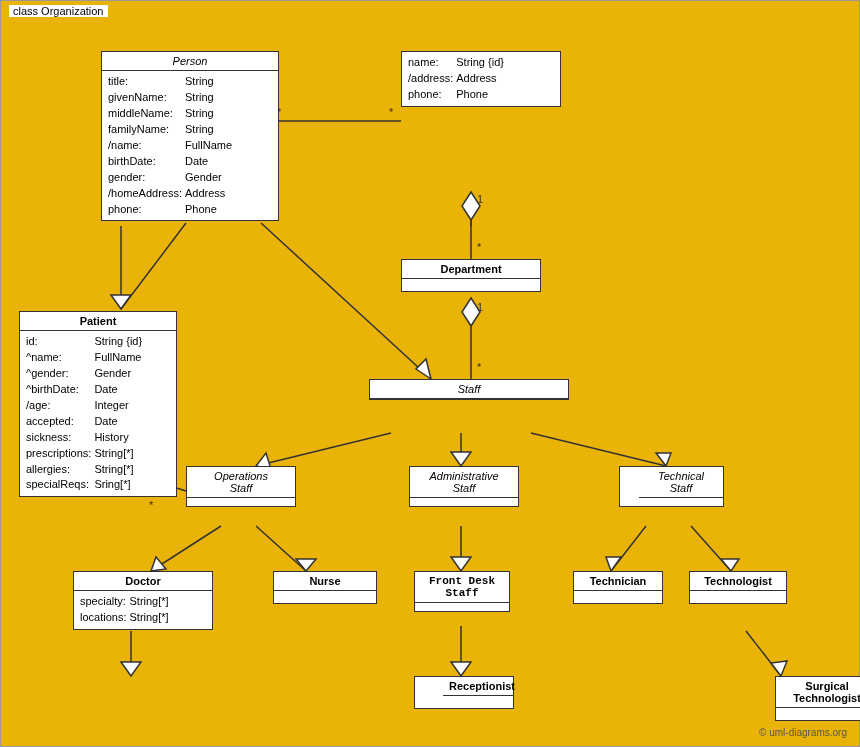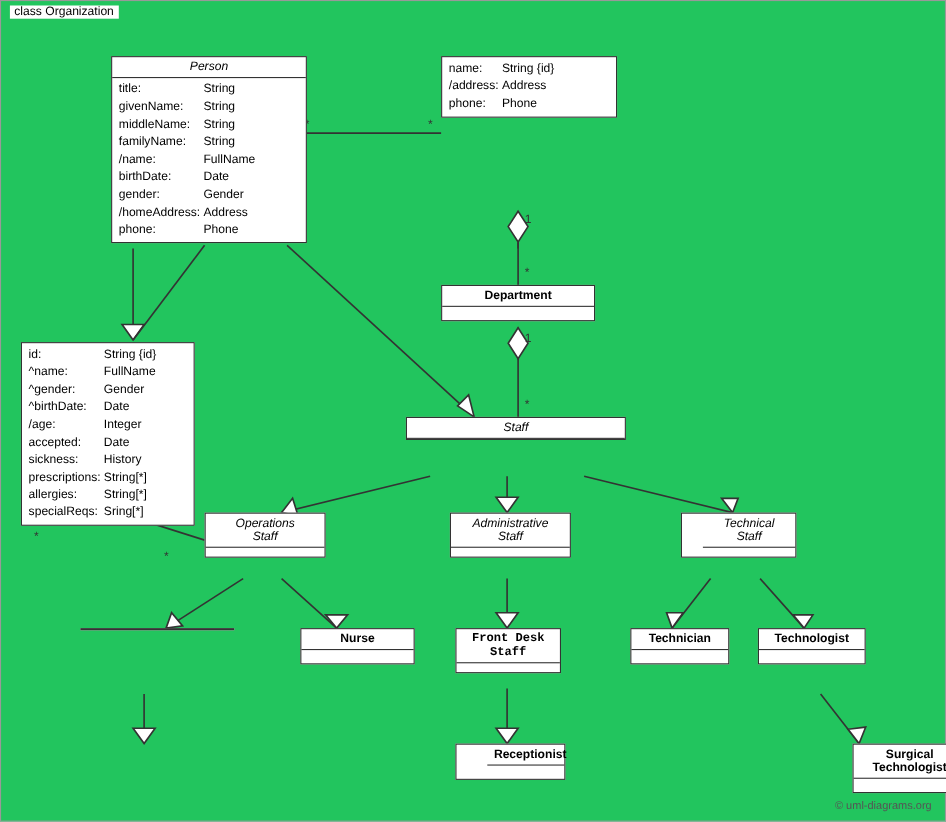--- a/index.html
+++ b/index.html
@@ -9,21 +9,21 @@
       font-size: 11px;
       width: 860px;
       height: 747px;
       overflow: hidden;
       position: relative;
     }
     #diagram {
       position: relative;
       width: 860px;
       height: 747px;
-      background: #22c55e;
+      background: #eab308;
       border: 1px solid #999;
     }
     .class-label {
       position: absolute;
       top: 4px;
       left: 8px;
       font-size: 11px;
       background: #fff;
       padding: 0 4px;
     }
@@ -210,20 +210,21 @@
         <tr>
               <td>phone:</td>
               <td>Phone</td>
             </tr>
       </tbody>
         </table>
     </div>
   </div>
 
   <div class="uml-box" style="left:18px; top:310px; width:158px;">
+    <div class="header bold-header">Patient</div>
     <div class="attrs">
       <table>
         <tbody>
             <tr>
               <td>id:</td>
               <td>String {id}</td>
             </tr>
         <tr>
               <td>^name:</td>
               <td>FullName</td>
@@ -291,20 +292,35 @@
   </div>
 
   <div class="uml-box" style="left:618px; top:465px; width:105px; text-align:center;padding-left:19px;">
     <div class="header">
       <em>Technical<br>Staff</em>
     </div>
     <div class="attrs" style="min-height:8px;"></div>
   </div>
 
   <div class="uml-box" style="left:72px; top:570px; width:140px;">
+    <div class="header bold-header">Doctor</div>
+    <div class="attrs">
+      <table>
+        <tbody>
+            <tr>
+              <td>specialty:</td>
+              <td>String[*]</td>
+            </tr>
+        <tr>
+              <td>locations:</td>
+              <td>String[*]</td>
+            </tr>
+      </tbody>
+        </table>
+    </div>
   </div>
 
   <div class="uml-box" style="left:272px; top:570px; width:104px; text-align:center;">
     <div class="header bold-header">Nurse</div>
     <div class="attrs" style="min-height:12px;"></div>
   </div>
 
   <div class="uml-box" style="left:413px; top:570px; width:96px; text-align:center;font-family:Liberation Mono, monospace;">
     <div class="header bold-header">Front Desk<br>Staff</div>
     <div class="attrs" style="min-height:8px;"></div>

